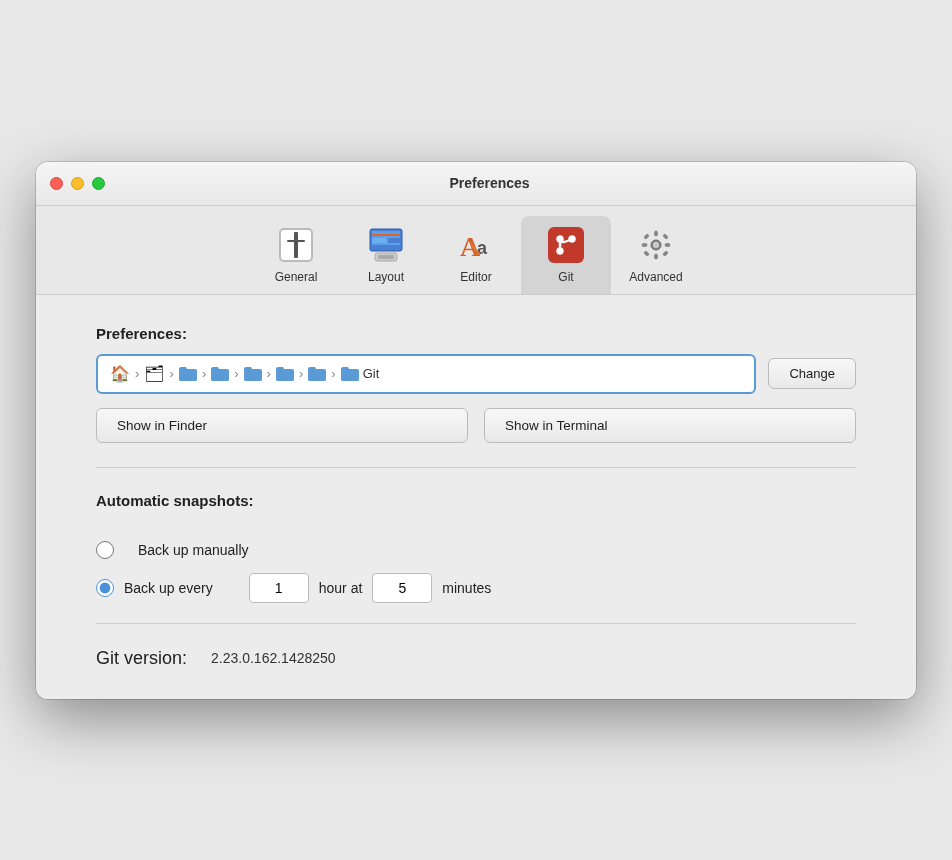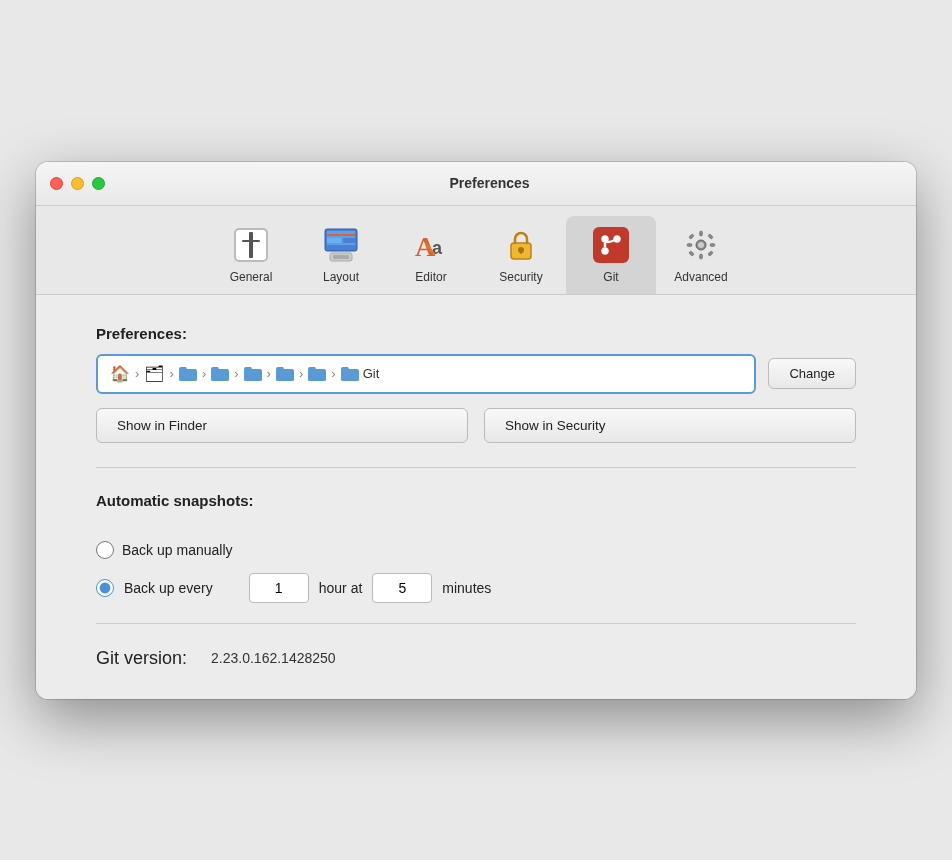--- a/index.html
+++ b/index.html
@@ -184,21 +184,21 @@
     .snapshots-label {
       font-size: 15px;
       font-weight: 600;
       color: #222;
       margin-bottom: 32px;
     }
 
     .radio-row {
       display: flex;
       align-items: center;
-      gap: 8px;
+      gap: 24px;
       margin-bottom: 14px;
     }
 
     .radio-input {
       width: 18px;
       height: 18px;
       cursor: pointer;
       accent-color: #4a90d9;
     }
 
@@ -309,31 +309,20 @@
           <text x="3" y="30" font-size="28" font-weight="bold" fill="#d4622a" font-family="serif">A</text>
 
           <text x="20" y="28" font-size="18" font-weight="bold" fill="#555" font-family="sans-serif">a</text>
 
           <line x1="14" y1="18" x2="22" y2="28" stroke="#e07830" stroke-width="2.5" stroke-linecap="round"></line>
         </svg>
       </div>
       <span class="tab-label">Editor</span>
     </div>
 
-    <div class="tab-item">
-      <div class="tab-icon">
-        <svg width="38" height="38" viewBox="0 0 38 38">
-          <rect x="9" y="17" width="20" height="16" rx="3" fill="#f0b830" stroke="#c08010" stroke-width="1.5"></rect>
-          <path d="M13 17 V13 A6 6 0 0 1 25 13 V17" fill="none" stroke="#c08010" stroke-width="2.5" stroke-linecap="round"></path>
-          <circle cx="19" cy="24" r="3" fill="#b07010"></circle>
-          <rect x="18" y="24" width="2" height="4" rx="1" fill="#b07010"></rect>
-        </svg>
-      </div>
-      <span class="tab-label">Security</span>
-    </div>
 
     <div class="tab-item tab-active-bg">
       <div class="tab-icon">
         <svg width="40" height="40" viewBox="0 0 40 40">
           <rect x="2" y="2" width="36" height="36" rx="6" fill="#c0392b"></rect>
           <circle cx="14" cy="26" r="3.5" fill="white" stroke="white" stroke-width="0.5"></circle>
           <circle cx="26" cy="14" r="3.5" fill="white" stroke="white" stroke-width="0.5"></circle>
           <circle cx="14" cy="14" r="3.5" fill="white" stroke="white" stroke-width="0.5"></circle>
           <line x1="14" y1="22.5" x2="14" y2="17.5" stroke="white" stroke-width="2.5"></line>
           <path d="M14 14 Q14 20 26 14" fill="none" stroke="white" stroke-width="2.5" stroke-linecap="round"></path>
@@ -401,21 +390,21 @@
         <svg width="18" height="16" viewBox="0 0 18 16">
           <path d="M0 3 Q0 1 2 1 L7 1 L8 3 L16 3 Q18 3 18 5 L18 14 Q18 15 16 15 L2 15 Q0 15 0 14 Z" fill="#5b9bd5"></path>
         </svg>
         <span class="path-label">Git</span>
       </div>
       <button class="change-btn">Change</button>
     </div>
 
     <div class="action-row">
       <button class="action-btn">Show in Finder</button>
-      <button class="action-btn">Show in Security</button>
+      <button class="action-btn">Show in Terminal</button>
     </div>
 
     <div class="divider"></div>
 
     <div class="snapshots-label">Automatic snapshots:</div>
 
     <div class="radio-row">
       <input type="radio" name="backup" class="radio-input" style="">
       <span class="radio-label">Back up manually</span>
     </div>

